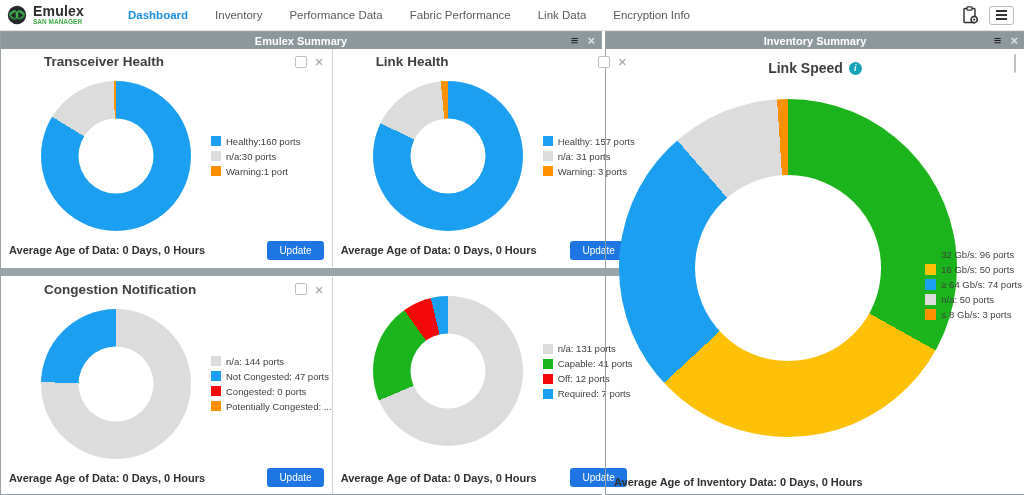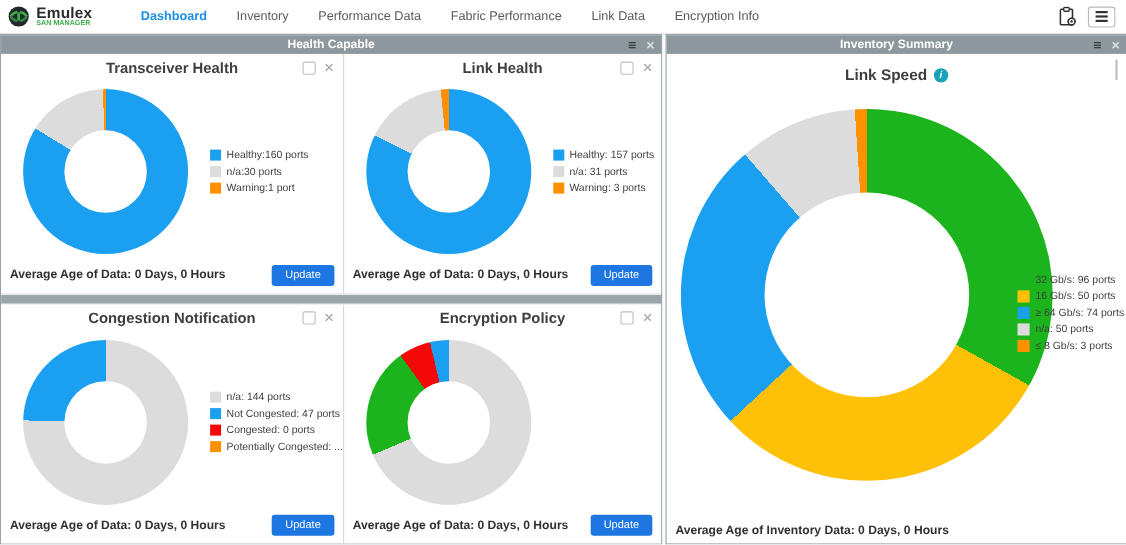--- a/index.html
+++ b/index.html
@@ -35,26 +35,26 @@
   .hdr-icons { position:absolute; right:6px; top:0; height:100%; display:flex; gap:9px; align-items:center; }
   .hdr-menu  { color:#1c1c1c; font-size:13px; font-weight:bold; line-height:1; cursor:pointer; }
   .hdr-close { color:#dde2e4; font-size:13px; line-height:1; cursor:pointer; }
 
   
   .health-grid { flex:1; display:grid; grid-template-columns:1fr 1fr; grid-template-rows:1fr 10px 1fr; }
   .splitter { grid-column:1 / 3; background:#9aa5aa; border-top:1px solid #fff; border-bottom:1px solid #fff; }
   .widget { display:flex; flex-direction:column; background:#fff; min-height:0; }
   .widget.col-left { border-right:1px solid #cfd3d6; }
   .widget-titlebar { height:25px; flex:0 0 25px; position:relative; display:flex;
-                     align-items:center; justify-content:center; }
+                     align-items:center; justify-content:flex-start;margin-left:43px; }
   .widget-title { font-size:13.5px; font-weight:bold; color:#3e3e3e; }
   .widget-controls { position:absolute; right:8px; display:flex; gap:8px; align-items:center; }
   .checkbox { width:12px; height:12px; border:1px solid #bfbfbf; border-radius:2px; background:#fff; cursor:pointer; }
   .close-x { color:#9aa0a4; font-size:15px; line-height:13px; cursor:pointer; }
-  .chart-row { flex:1; display:flex; align-items:center; padding-left:20px; min-height:0; }
+  .chart-row { flex:1; display:flex; align-items:center; padding-left:40px; min-height:0; }
   .donut { width:150px; height:150px; border-radius:50%; position:relative; flex:0 0 150px; }
   .donut .hole { position:absolute; left:50%; top:50%; width:50%; height:50%;
                  transform:translate(-50%,-50%); background:#fff; border-radius:50%; }
   .legend { margin-left:20px; display:flex; flex-direction:column; gap:4px;
             font-size:9.5px; color:#3f3f3f; }
   .legend-item { display:flex; align-items:center; gap:5px; white-space:nowrap; }
   .swatch { width:10px; height:10px; flex:0 0 10px; display:inline-block; }
   .widget-footer { height:28px; flex:0 0 28px; display:flex; align-items:center;
                    justify-content:space-between; padding:0 8px 5px 8px; }
   .avg-text { font-size:11px; font-weight:bold; color:#303030; }
@@ -118,21 +118,21 @@
         <i></i>
         <i></i>
     </span>
   </div>
 </div>
 
 <div class="main">
 
   <section class="panel panel-health">
     <div class="panel-header">
-      <span>Health Capable</span>
+      <span>Emulex Summary</span>
       <span class="hdr-icons">
         <span class="hdr-menu">≡</span>
         <span class="hdr-close">×</span>
       </span>
     </div>
 
     <div class="health-grid">
 
       <div class="widget col-left">
         <div class="widget-titlebar">
@@ -233,30 +233,41 @@
               </div>
             </div>
         </div>
         <div class="widget-footer">
           <span class="avg-text">Average Age of Data: 0 Days, 0 Hours</span>
           <button class="update-btn">Update</button>
         </div>
       </div>
 
       <div class="widget">
-        <div class="widget-titlebar">
-          <span class="widget-title">Encryption Policy</span>
-          <span class="widget-controls">
-            <span class="checkbox"></span>
-            <span class="close-x">×</span>
-          </span>
-        </div>
         <div class="chart-row">
           <div class="donut" style="background: conic-gradient(rgb(220, 220, 220) 0deg, rgb(220, 220, 220) 246.911deg, rgb(28, 180, 28) 246.911deg, rgb(28, 180, 28) 324.188deg, rgb(244, 8, 8) 324.188deg, rgb(244, 8, 8) 346.806deg, rgb(27, 159, 240) 346.806deg, rgb(27, 159, 240) 360deg);">
               <div class="hole"></div>
+            </div>
+          <div class="legend">
+              <div class="legend-item">
+                <span class="swatch" style="background: rgb(220, 220, 220);"></span>
+                <span>n/a: 131 ports</span>
+              </div>
+              <div class="legend-item">
+                <span class="swatch" style="background: rgb(28, 180, 28);"></span>
+                <span>Capable: 41 ports</span>
+              </div>
+              <div class="legend-item">
+                <span class="swatch" style="background: rgb(244, 8, 8);"></span>
+                <span>Off: 12 ports</span>
+              </div>
+              <div class="legend-item">
+                <span class="swatch" style="background: rgb(27, 159, 240);"></span>
+                <span>Required: 7 ports</span>
+              </div>
             </div>
         </div>
         <div class="widget-footer">
           <span class="avg-text">Average Age of Data: 0 Days, 0 Hours</span>
           <button class="update-btn">Update</button>
         </div>
       </div>
 
     </div>
   </section>

